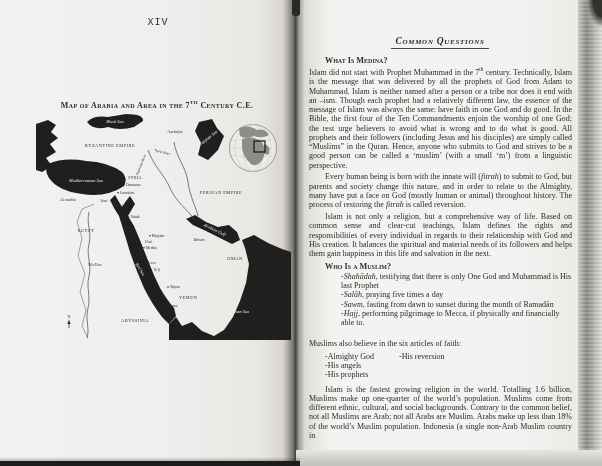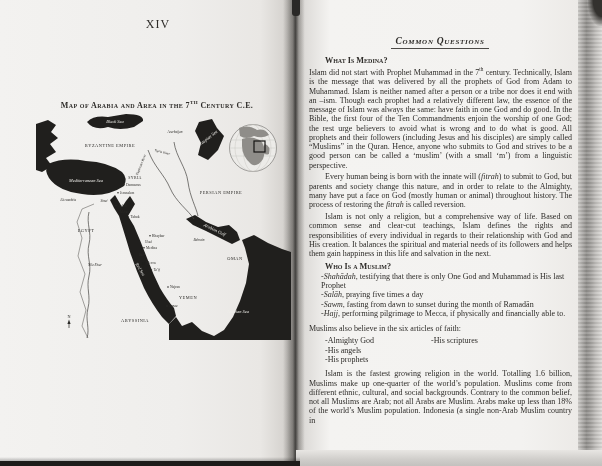--- a/index.html
+++ b/index.html
@@ -21,21 +21,21 @@
     background:linear-gradient(90deg,rgba(0,0,0,0) 0%,rgba(45,43,40,.45) 45%,rgba(25,24,22,.72) 56%,rgba(60,58,55,.25) 72%,rgba(0,0,0,0) 100%);}
   .gutter-top{position:absolute;left:292px;top:0;width:8px;height:16px;background:#2a2927;border-radius:0 0 3px 3px;}
   .bottom-strip{position:absolute;left:0;top:461px;width:300px;height:5px;background:#1d1c1a;}
   .bottom-strip-fade{position:absolute;left:0;top:457px;width:300px;height:4px;
     background:linear-gradient(180deg,rgba(0,0,0,0),rgba(0,0,0,.25));}
   .bottom-right-band{position:absolute;left:296px;top:450px;width:306px;height:16px;
     background:linear-gradient(180deg,#e8e6e3 0%,#cfcdca 60%,#c3c1be 100%);}
 
   
   .pageno-left{position:absolute;left:10px;top:17px;width:296px;text-align:center;
-    font-size:12px;letter-spacing:1px;}
+    font-size:10px;letter-spacing:1px;font-family:Liberation Mono, monospace;}
   .map-title{position:absolute;left:32px;top:98px;width:250px;text-align:center;
     font-variant:small-caps;font-weight:bold;font-size:8px;letter-spacing:.4px;}
   .map-svg{position:absolute;left:36px;top:112px;width:255px;height:292px;}
 
   svg text{font-family:"Liberation Serif","DejaVu Serif",serif;fill:#2b2a27;}
   .sea{fill:#201f1d;}
   .sea-label{fill:#efeeea;font-style:italic;font-size:4.4px;}
   .region{font-size:4.4px;letter-spacing:.5px;}
   .region-sm{font-size:3.9px;letter-spacing:.4px;}
   .place{font-size:3.6px;}
@@ -51,22 +51,22 @@
   .chapter-title-wrap{position:absolute;left:308px;top:30px;width:264px;text-align:center;font-style:italic;}
   .chapter-title{display:inline-block;font-variant:small-caps;font-weight:bold;font-size:9.5px;
     letter-spacing:.7px;border-bottom:.8px solid #4c4a47;padding:0 4px 1.5px 4px;}
   .body-text{position:absolute;left:309px;top:56px;width:263px;font-size:8px;line-height:1.16;
     text-align:justify;color:#2e2c29;}
   .body-text sup{font-size:65%;line-height:0;}
   .sec-heading{font-weight:bold;font-variant:small-caps;text-indent:16px;margin:4px 0 0 0;font-size:8.2px;}
   .para{margin:2.5px 0 0 0;}
   .para.flush{text-indent:0;}
   .para.ind{text-indent:16px;}
-  .pillar{margin:0 0 0 12px;text-align:left;}
-  .articles{display:flex;margin:3px 0 0 16px;text-align:left;gap:32px;}
+  .pillar{margin:0 0 0 32px;text-align:left;}
+  .articles{display:flex;margin:3px 0 0 16px;text-align:left;}
   .articles .col1{width:74px;flex:none;}
   .articles .col2{flex:1;}
   .closing{margin-top:5px;}
 </style>
 </head>
 <body>
 
 <div class="photo">
 
   <div class="left-page"></div>
@@ -172,27 +172,27 @@
     <div class="sec-heading" style="margin-top:0;">What Is Medina?</div>
     <div class="para flush">Islam did not start with Prophet Muhammad in the 7<sup>th</sup> century. Technically, Islam is the message that was delivered by all the prophets of God from Adam to Muhammad. Islam is neither named after a person or a tribe nor does it end with an –ism. Though each prophet had a relatively different law, the essence of the message of Islam was always the same: have faith in one God and do good. In the Bible, the first four of the Ten Commandments enjoin the worship of one God; the rest urge believers to avoid what is wrong and to do what is good. All prophets and their followers (including Jesus and his disciples) are simply called “Muslims” in the Quran. Hence, anyone who submits to God and strives to be a good person can be called a ‘muslim’ (with a small ‘m’) from a linguistic perspective.</div>
     <div class="para ind">Every human being is born with the innate will (<i>fitrah</i>) to submit to God, but parents and society change this nature, and in order to relate to the Almighty, many have put a face on God (mostly human or animal) throughout history. The process of restoring the <i>fitrah</i> is called reversion.</div>
     <div class="para ind">Islam is not only a religion, but a comprehensive way of life. Based on common sense and clear-cut teachings, Islam defines the rights and responsibilities of every individual in regards to their relationship with God and His creation. It balances the spiritual and material needs of its followers and helps them gain happiness in this life and salvation in the next.</div>
 
     <div class="sec-heading">Who Is a Muslim?</div>
     <div class="pillar">-<i>Shahādah</i>, testifying that there is only One God and Muhammad is His last Prophet</div>
     <div class="pillar">-<i>Salāh</i>, praying five times a day</div>
     <div class="pillar">-<i>Sawm</i>, fasting from dawn to sunset during the month of Ramadān</div>
     <div class="pillar">-<i>Hajj</i>, performing pilgrimage to Mecca, if physically and financially able to.</div>
-    <div class="para flush" style="margin-top:6px;">Muslims also believe in the six articles of faith:</div>
+    <div class="para flush" style="margin-top:12px;">Muslims also believe in the six articles of faith:</div>
     <div class="articles">
       <div class="col1">
         <div>-Almighty God</div>
         <div>-His angels</div>
         <div>-His prophets</div>
       </div>
       <div class="col2">
-        <div>-His scriptures</div>
+        <div>-His reversion</div>
       </div>
     </div>
     <div class="para ind closing">Islam is the fastest growing religion in the world. Totalling 1.6 billion, Muslims make up one-quarter of the world’s population. Muslims come from different ethnic, cultural, and social backgrounds. Contrary to the common belief, not all Muslims are Arab; not all Arabs are Muslim. Arabs make up less than 18% of the world’s Muslim population. Indonesia (a single non-Arab Muslim country in</div>
   </div>
 
 </div>
 
 </body></html>

